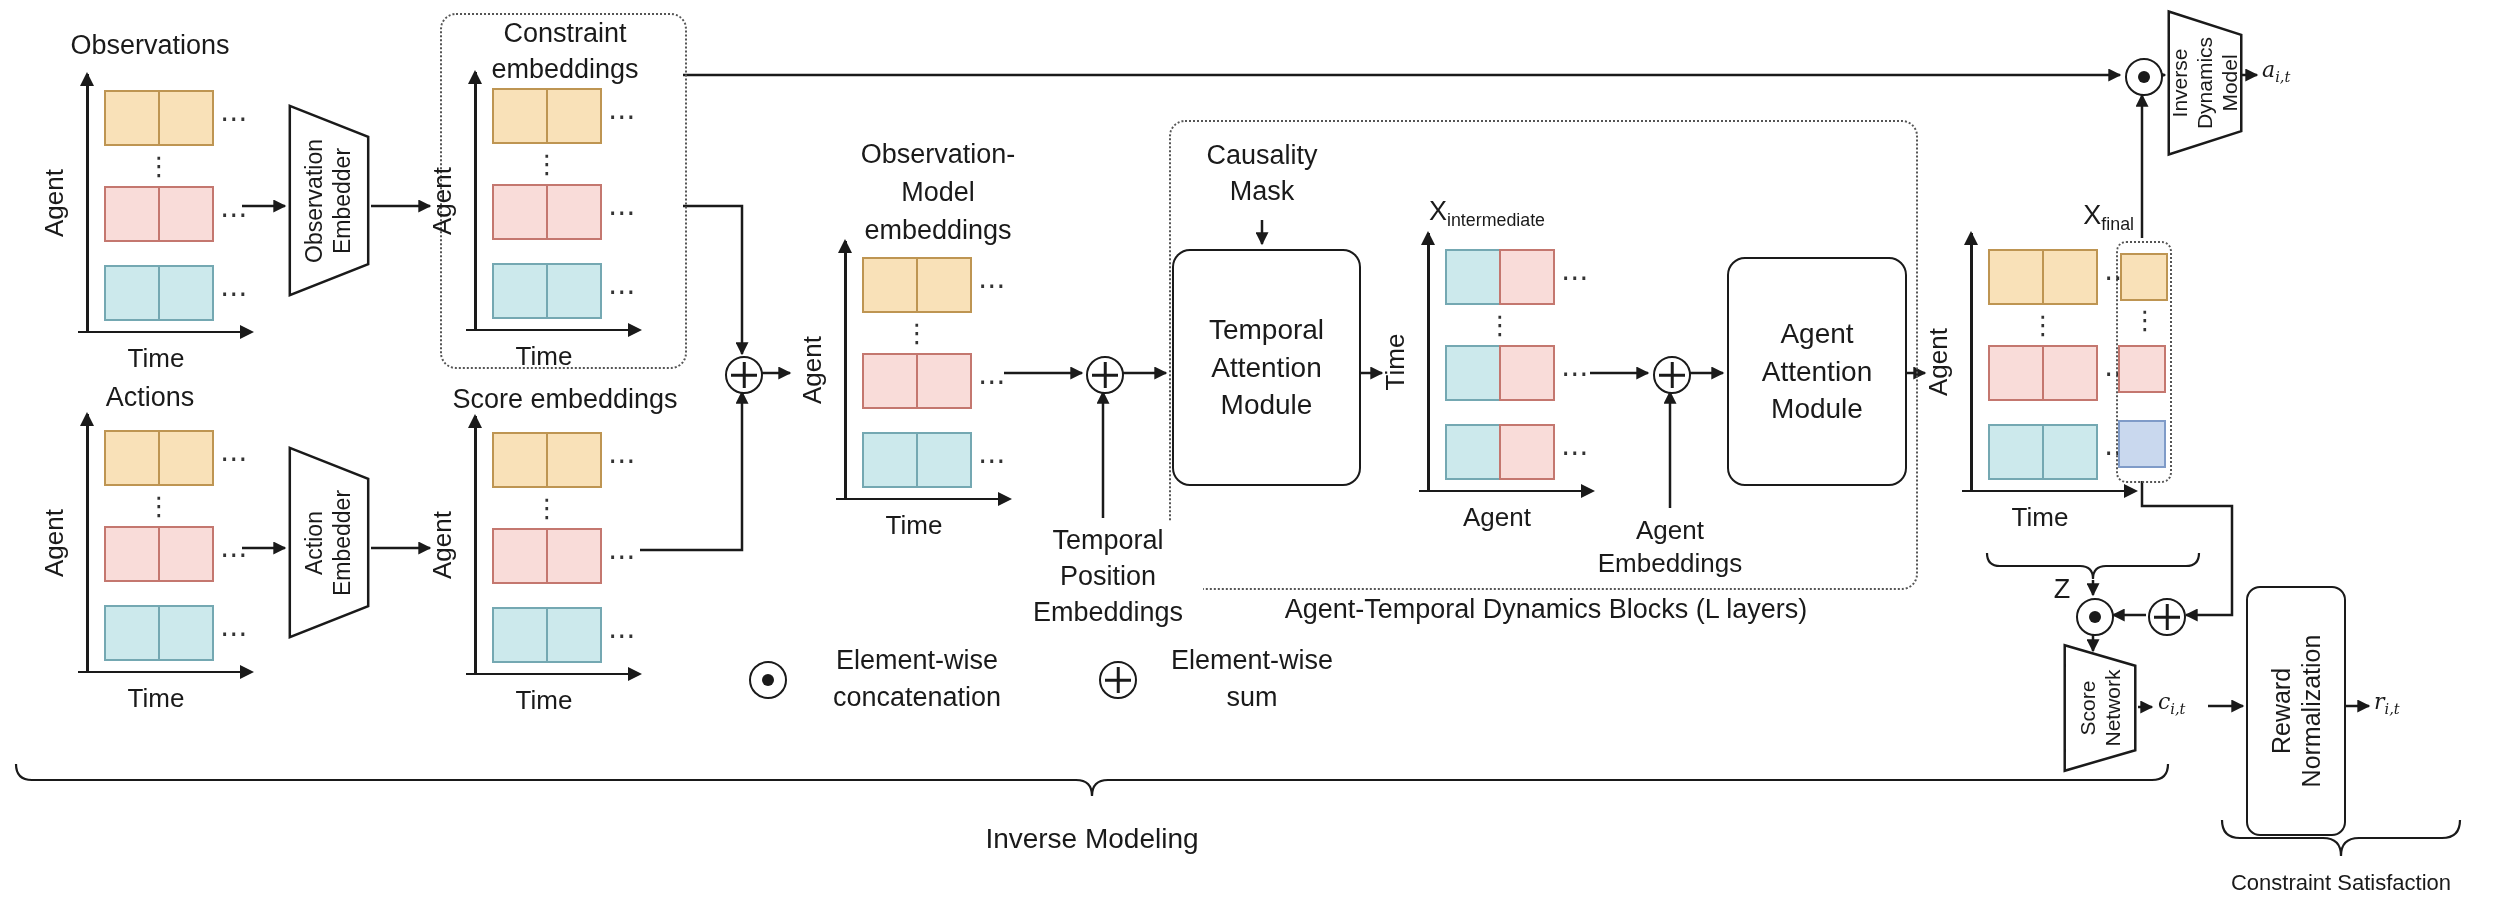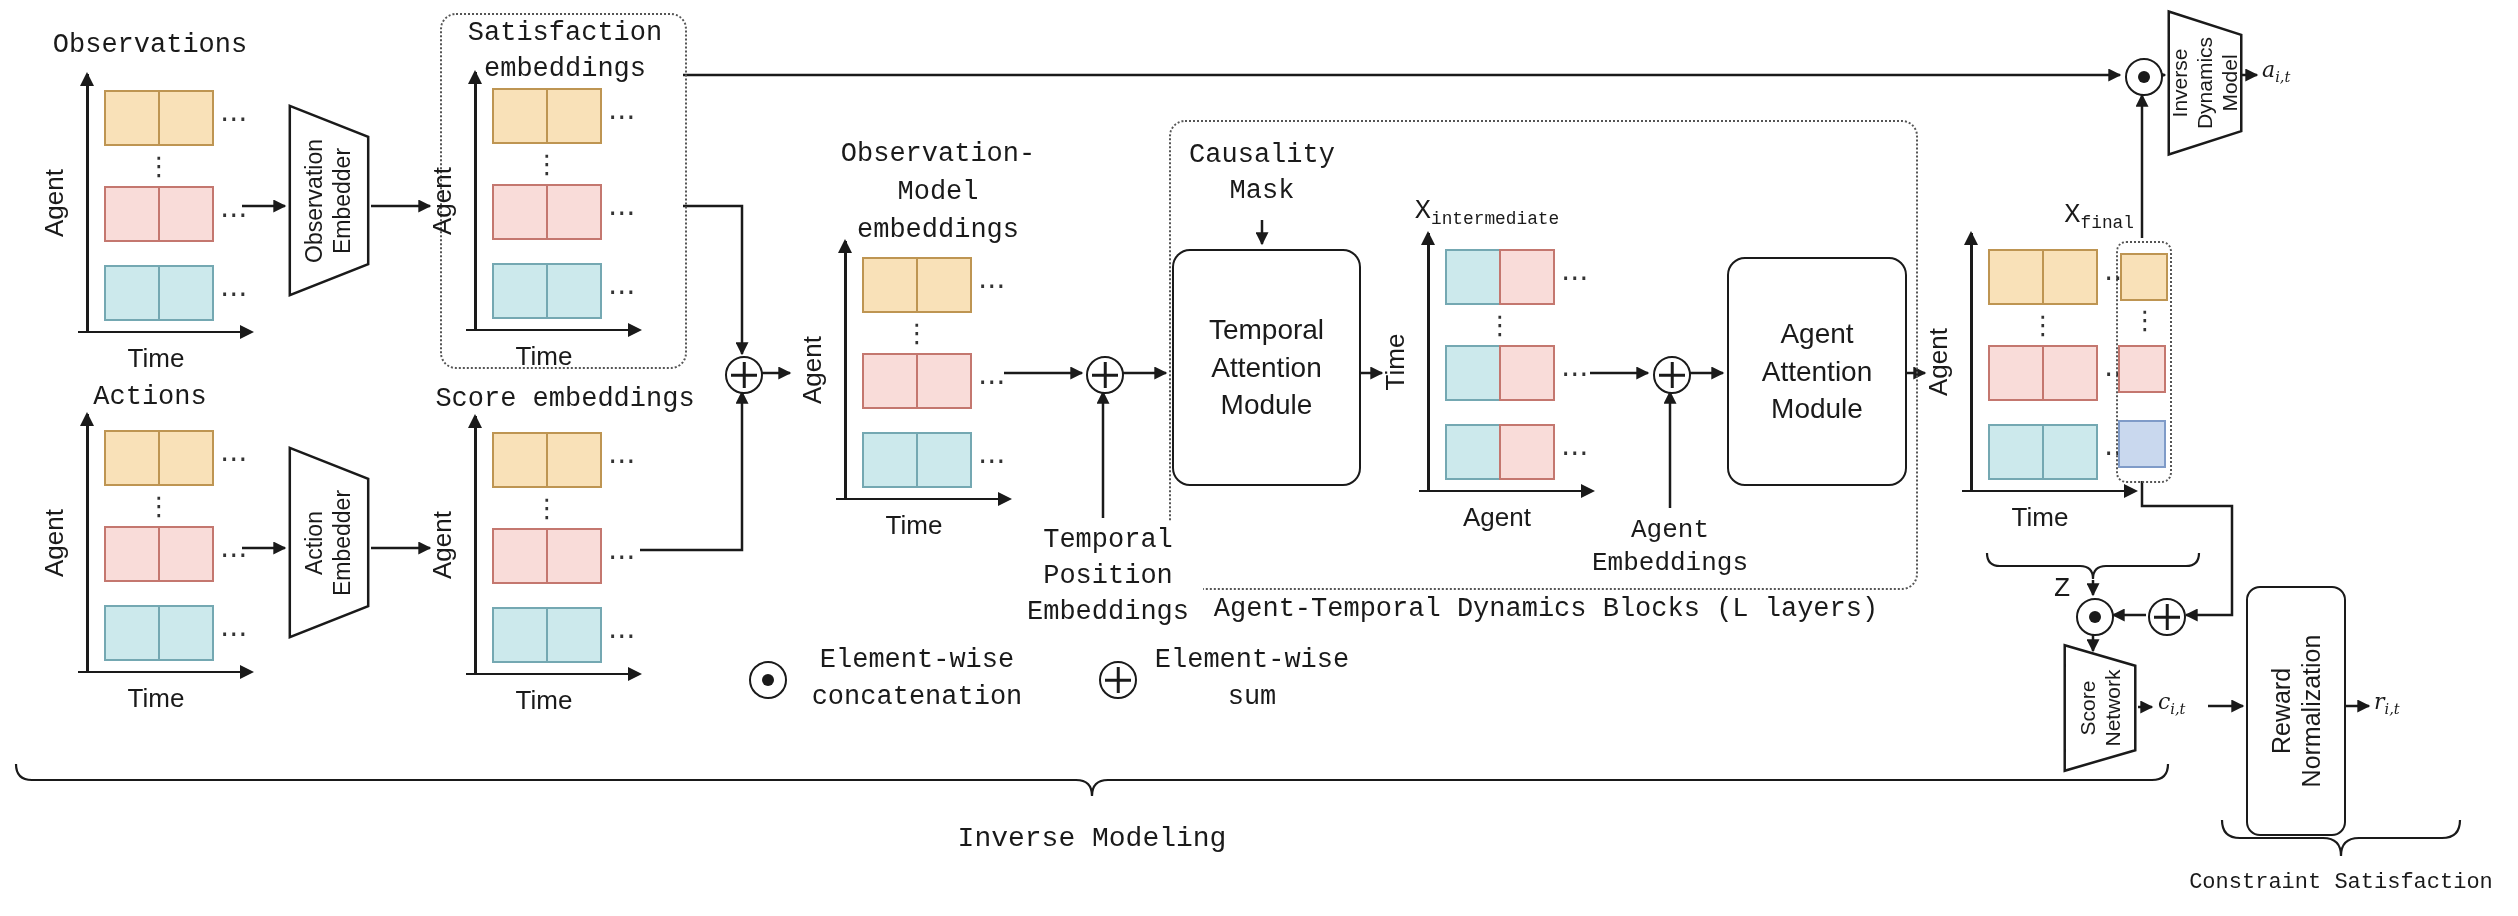--- a/index.html
+++ b/index.html
@@ -1,19 +1,19 @@
 <!DOCTYPE html>
 <html style="--ink: #1a1a1a; --orange-fill: #F9E1B8; --orange-stroke: #BE9552; --pink-fill: #F9DCD9; --pink-stroke: #C4776F; --teal-fill: #CCE9EC; --teal-stroke: #74A8B2; --blue-fill: #C9D8EE; --blue-stroke: #7F9BC8;"><head>
 <meta charset="utf-8">
 <style>
   html,body{margin:0;padding:0;}
   body{width:2518px;height:916px;position:relative;background:#fff;
        font-family:"Liberation Sans","DejaVu Sans",sans-serif;color:var(--ink,#1a1a1a);overflow:hidden;}
   .wires{position:absolute;left:0;top:0;pointer-events:none;}
-  .lbl{position:absolute;white-space:pre-line;text-align:center;font-size:27px;line-height:1.33;font-family:Liberation Mono, monospace;}
+  .lbl{position:absolute;white-space:pre-line;text-align:center;font-size:27px;line-height:1.33;}
   .right{text-align:right;}
   .bgw{background:#fff;}
   .plot{position:absolute;width:180px;height:258px;}
   .vaxis{position:absolute;left:16px;top:0;bottom:0;width:2.5px;background:var(--ink);}
   .vaxis::before{content:"";position:absolute;top:-2px;left:50%;transform:translateX(-50%);
     border:7px solid transparent;border-top:none;border-bottom:14px solid var(--ink);}
   .haxis{position:absolute;left:8px;right:0;bottom:-1px;height:2.5px;background:var(--ink);}
   .haxis::after{content:"";position:absolute;right:-4px;top:50%;transform:translateY(-50%);
     border:7px solid transparent;border-right:none;border-left:14px solid var(--ink);}
   .ylab{position:absolute;left:-16px;top:50%;transform:translate(-50%,-50%) rotate(-90deg);font-size:26px;white-space:nowrap;}
@@ -92,21 +92,21 @@
     <path d="M2222,820 Q2222,838 2240,838 H2323 Q2341,838 2341,856 Q2341,838 2359,838 H2442 Q2460,838 2460,820"></path>
   </g>
 </svg>
 
 <div class="dotted" style="left:440px;top:13px;width:243px;height:352px"></div>
 <div class="dotted" style="left:1169px;top:120px;width:745px;height:466px"></div>
 <div class="dotted" style="left:2116px;top:241px;width:52px;height:238px;border-radius:10px"></div>
 
 <div class="lbl" style="left:40px;top:28px;width:220px">Observations</div>
 <div class="lbl" style="left:40px;top:380px;width:220px">Actions</div>
-<div class="lbl" style="left:450px;top:16px;width:230px;line-height:1.32">Satisfaction
+<div class="lbl" style="left:450px;top:16px;width:230px;line-height:1.32">Constraint
 embeddings</div>
 <div class="lbl" style="left:425px;top:382px;width:280px">Score embeddings</div>
 <div class="lbl" style="left:818px;top:136px;width:240px;line-height:1.4">Observation-
 Model
 embeddings</div>
 <div class="lbl" style="left:1172px;top:138px;width:180px">Causality
 Mask</div>
 <div class="lbl bgw" style="left:1013px;top:522px;width:190px;line-height:1.34">Temporal
 Position
 Embeddings</div>

